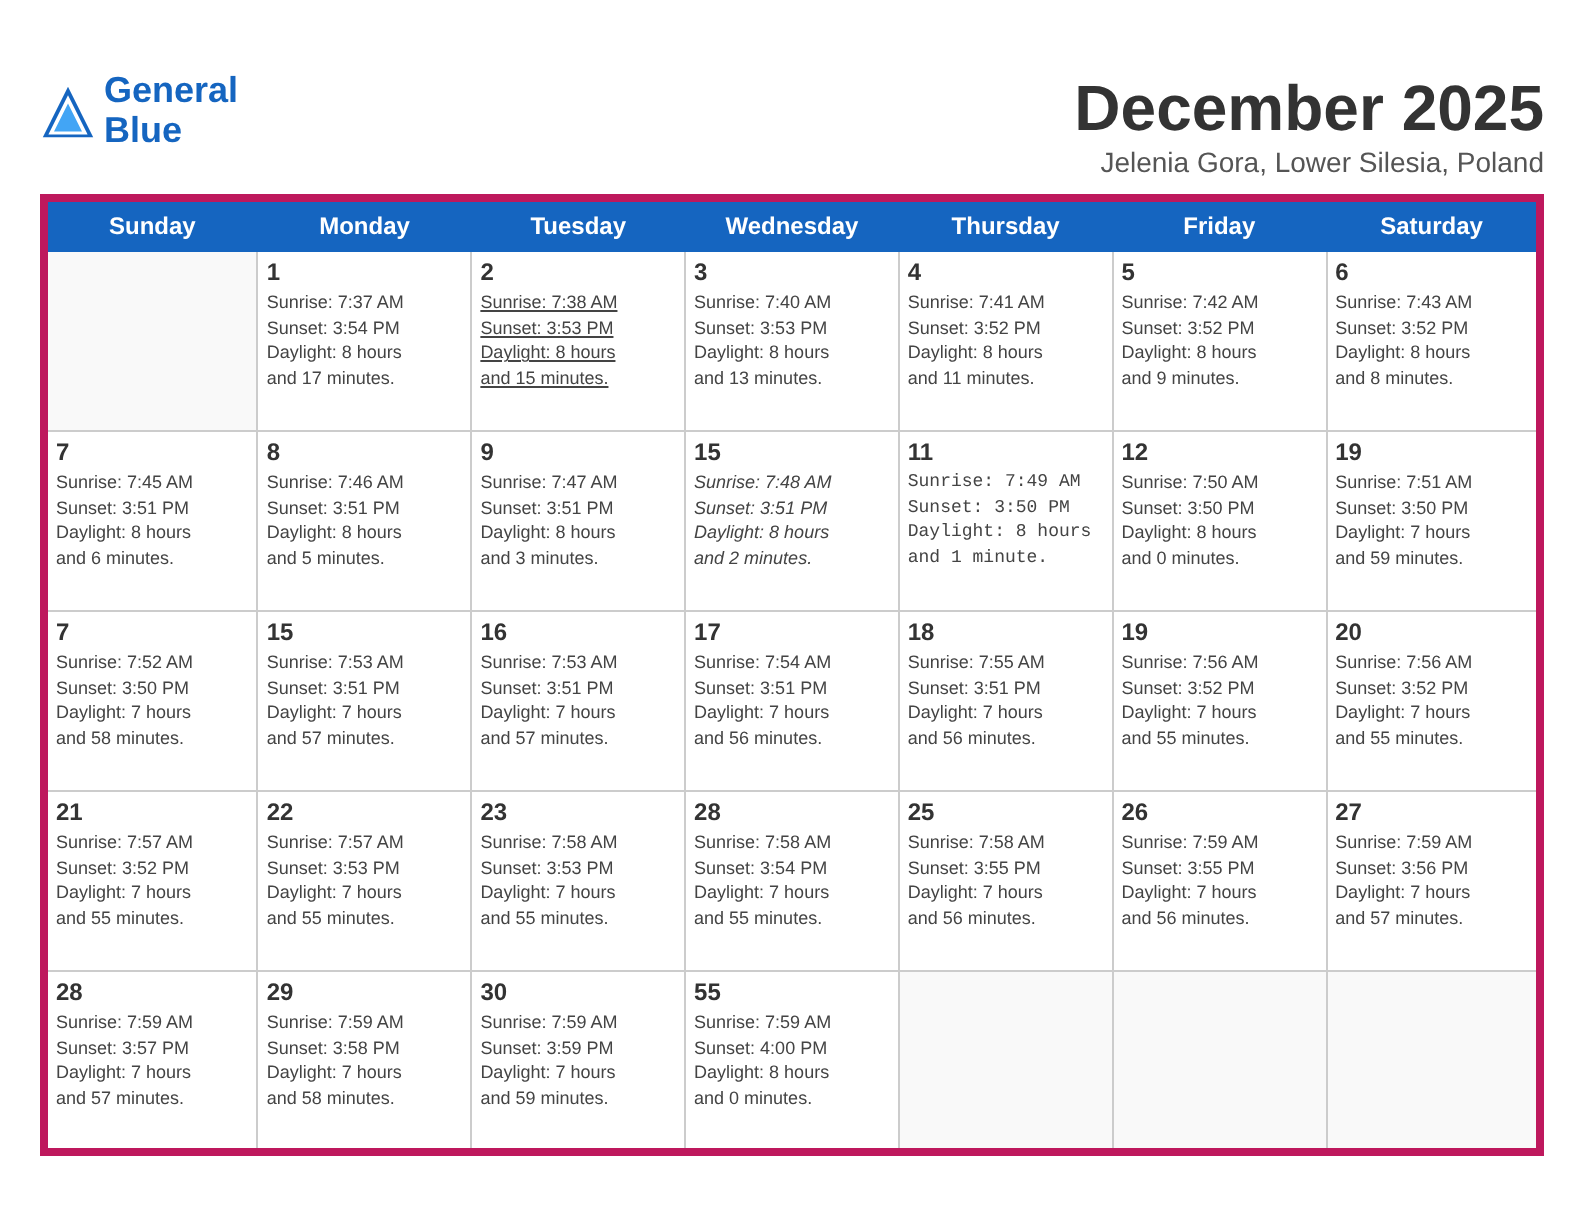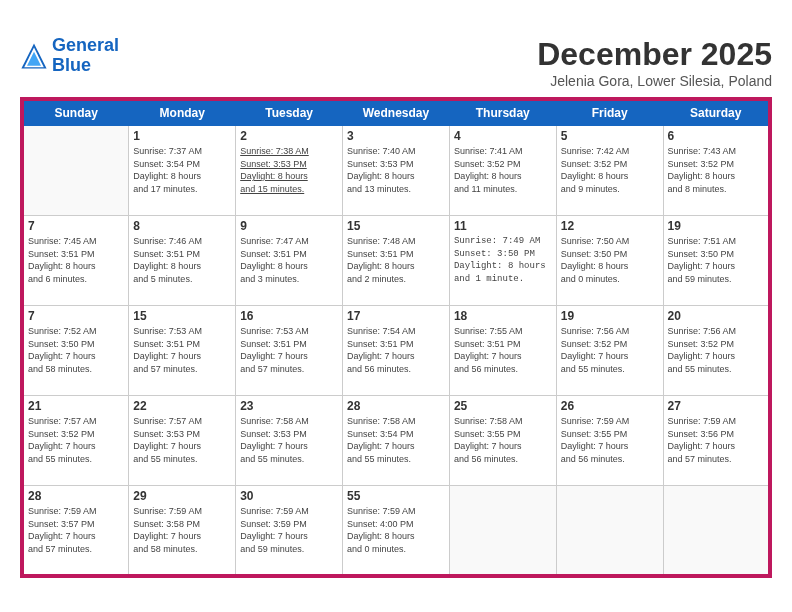--- a/index.html
+++ b/index.html
@@ -191,21 +191,21 @@
           </td>
           <td>
             <span class="day-num">9</span>
             <div class="day-info" style="white-space: pre-line;">Sunrise: 7:47 AM
 Sunset: 3:51 PM
 Daylight: 8 hours
 and 3 minutes.</div>
           </td>
           <td>
             <span class="day-num">15</span>
-            <div class="day-info" style="white-space: pre-line;">Sunrise: 7:48 AM
+            <div class="day-info" style="white-space: pre-line; font-style: italic;">Sunrise: 7:48 AM
 Sunset: 3:51 PM
 Daylight: 8 hours
 and 2 minutes.</div>
           </td>
           <td>
             <span class="day-num">11</span>
             <div class="day-info" style="white-space: pre-line; font-family: Liberation Mono, monospace;">Sunrise: 7:49 AM
 Sunset: 3:50 PM
 Daylight: 8 hours
 and 1 minute.</div>

